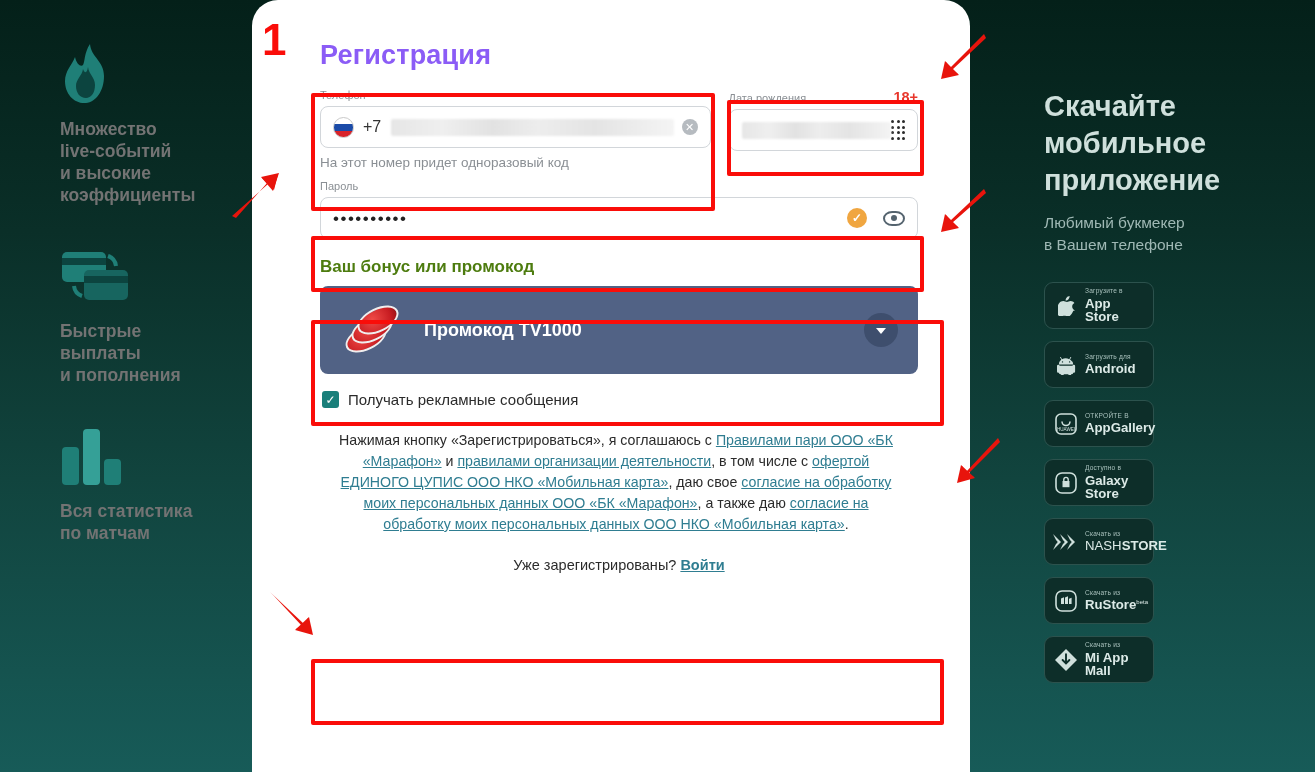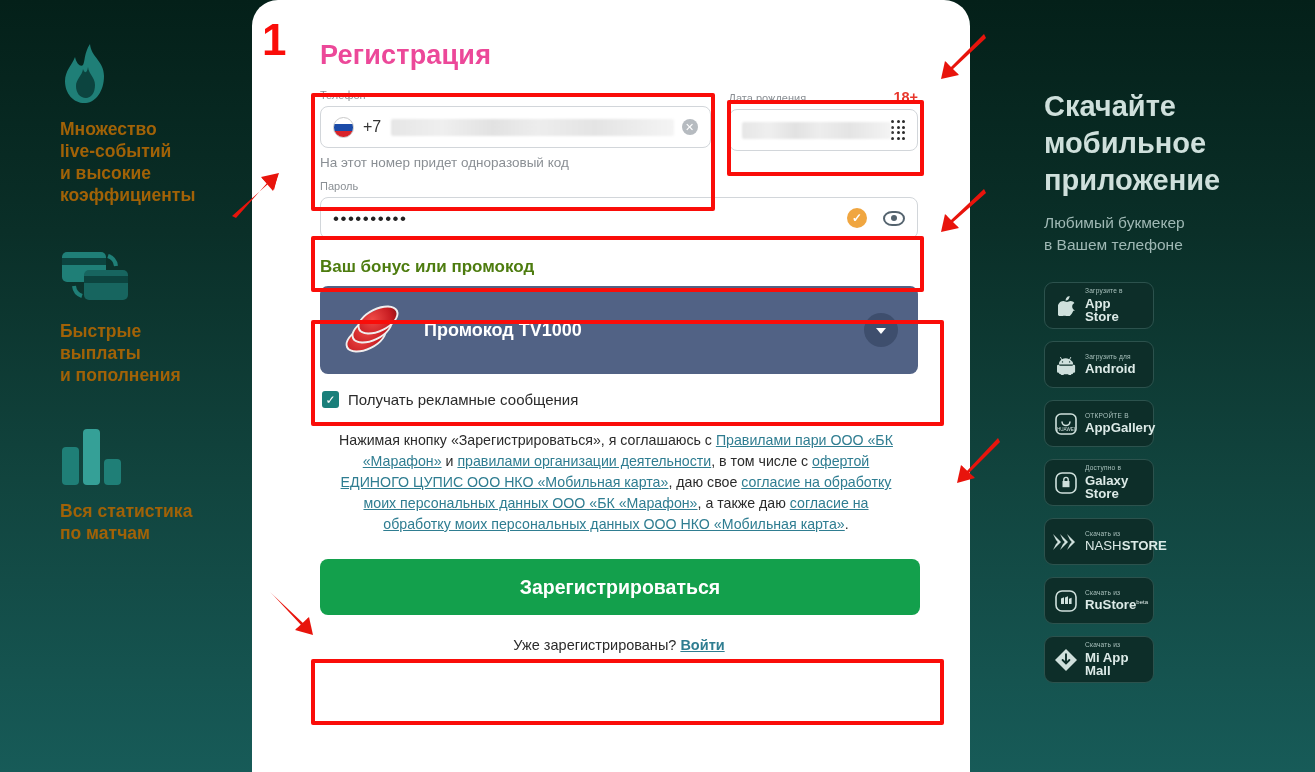--- a/index.html
+++ b/index.html
@@ -15,40 +15,40 @@
 
   
   #left-col {
     position: absolute; left: 0; top: 0;
     width: 252px; height: 772px;
     padding: 38px 0 0 60px;
   }
   .feature { margin-bottom: 34px; }
   .feature-icon { height: 72px; display: flex; align-items: center; }
   .feature-text {
-    color: #a16207;
+    color: #737373;
     font-size: 17.5px;
     font-weight: bold;
     line-height: 22px;
     margin-top: 8px;
     white-space: pre-line;
   }
 
   
   #card {
     position: absolute; left: 252px; top: 0;
     width: 718px; height: 772px;
     background: #ffffff;
     border-top-left-radius: 26px;
     border-top-right-radius: 26px;
   }
   #card-inner { padding: 40px 52px 0 68px; position: relative; }
 
   #page-title {
-    font-size: 27px; font-weight: bold; color: #ec4899;
+    font-size: 27px; font-weight: bold; color: #8b5cf6;
     letter-spacing: .2px; margin-bottom: 18px;
   }
 
   .field-label {
     font-size: 11px; color: #8a8f94; margin-bottom: 5px;
   }
   .input-shell {
     border: 1px solid #d2d6da; border-radius: 8px;
     height: 42px; display: flex; align-items: center;
     padding: 0 12px; background: #fff;
@@ -306,21 +306,20 @@
         </span>
     </div>
 
     <div id="consent-row">
       <span class="cbx">✓</span>
       <span id="consent-label">Получать рекламные сообщения</span>
     </div>
 
     <div id="legal"><span>Нажимая кнопку «Зарегистрироваться», я соглашаюсь с </span><a href="#">Правилами пари ООО «БК «Марафон»</a><span> и </span><a href="#">правилами организации деятельности</a><span>, в том числе с </span><a href="#">офертой ЕДИНОГО ЦУПИС ООО НКО «Мобильная карта»</a><span>, даю свое </span><a href="#">согласие на обработку моих персональных данных ООО «БК «Марафон»</a><span>, а также даю </span><a href="#">согласие на обработку моих персональных данных ООО НКО «Мобильная карта»</a><span>.</span></div>
 
-    <button id="submit-btn">Зарегистрироваться</button>
 
     <div id="login-line">
       <span>Уже зарегистрированы? </span><a href="#">Войти</a>
     </div>
 
   </div>
 </div>
 
 <div id="right-col">
   <div id="app-title">Скачайте

